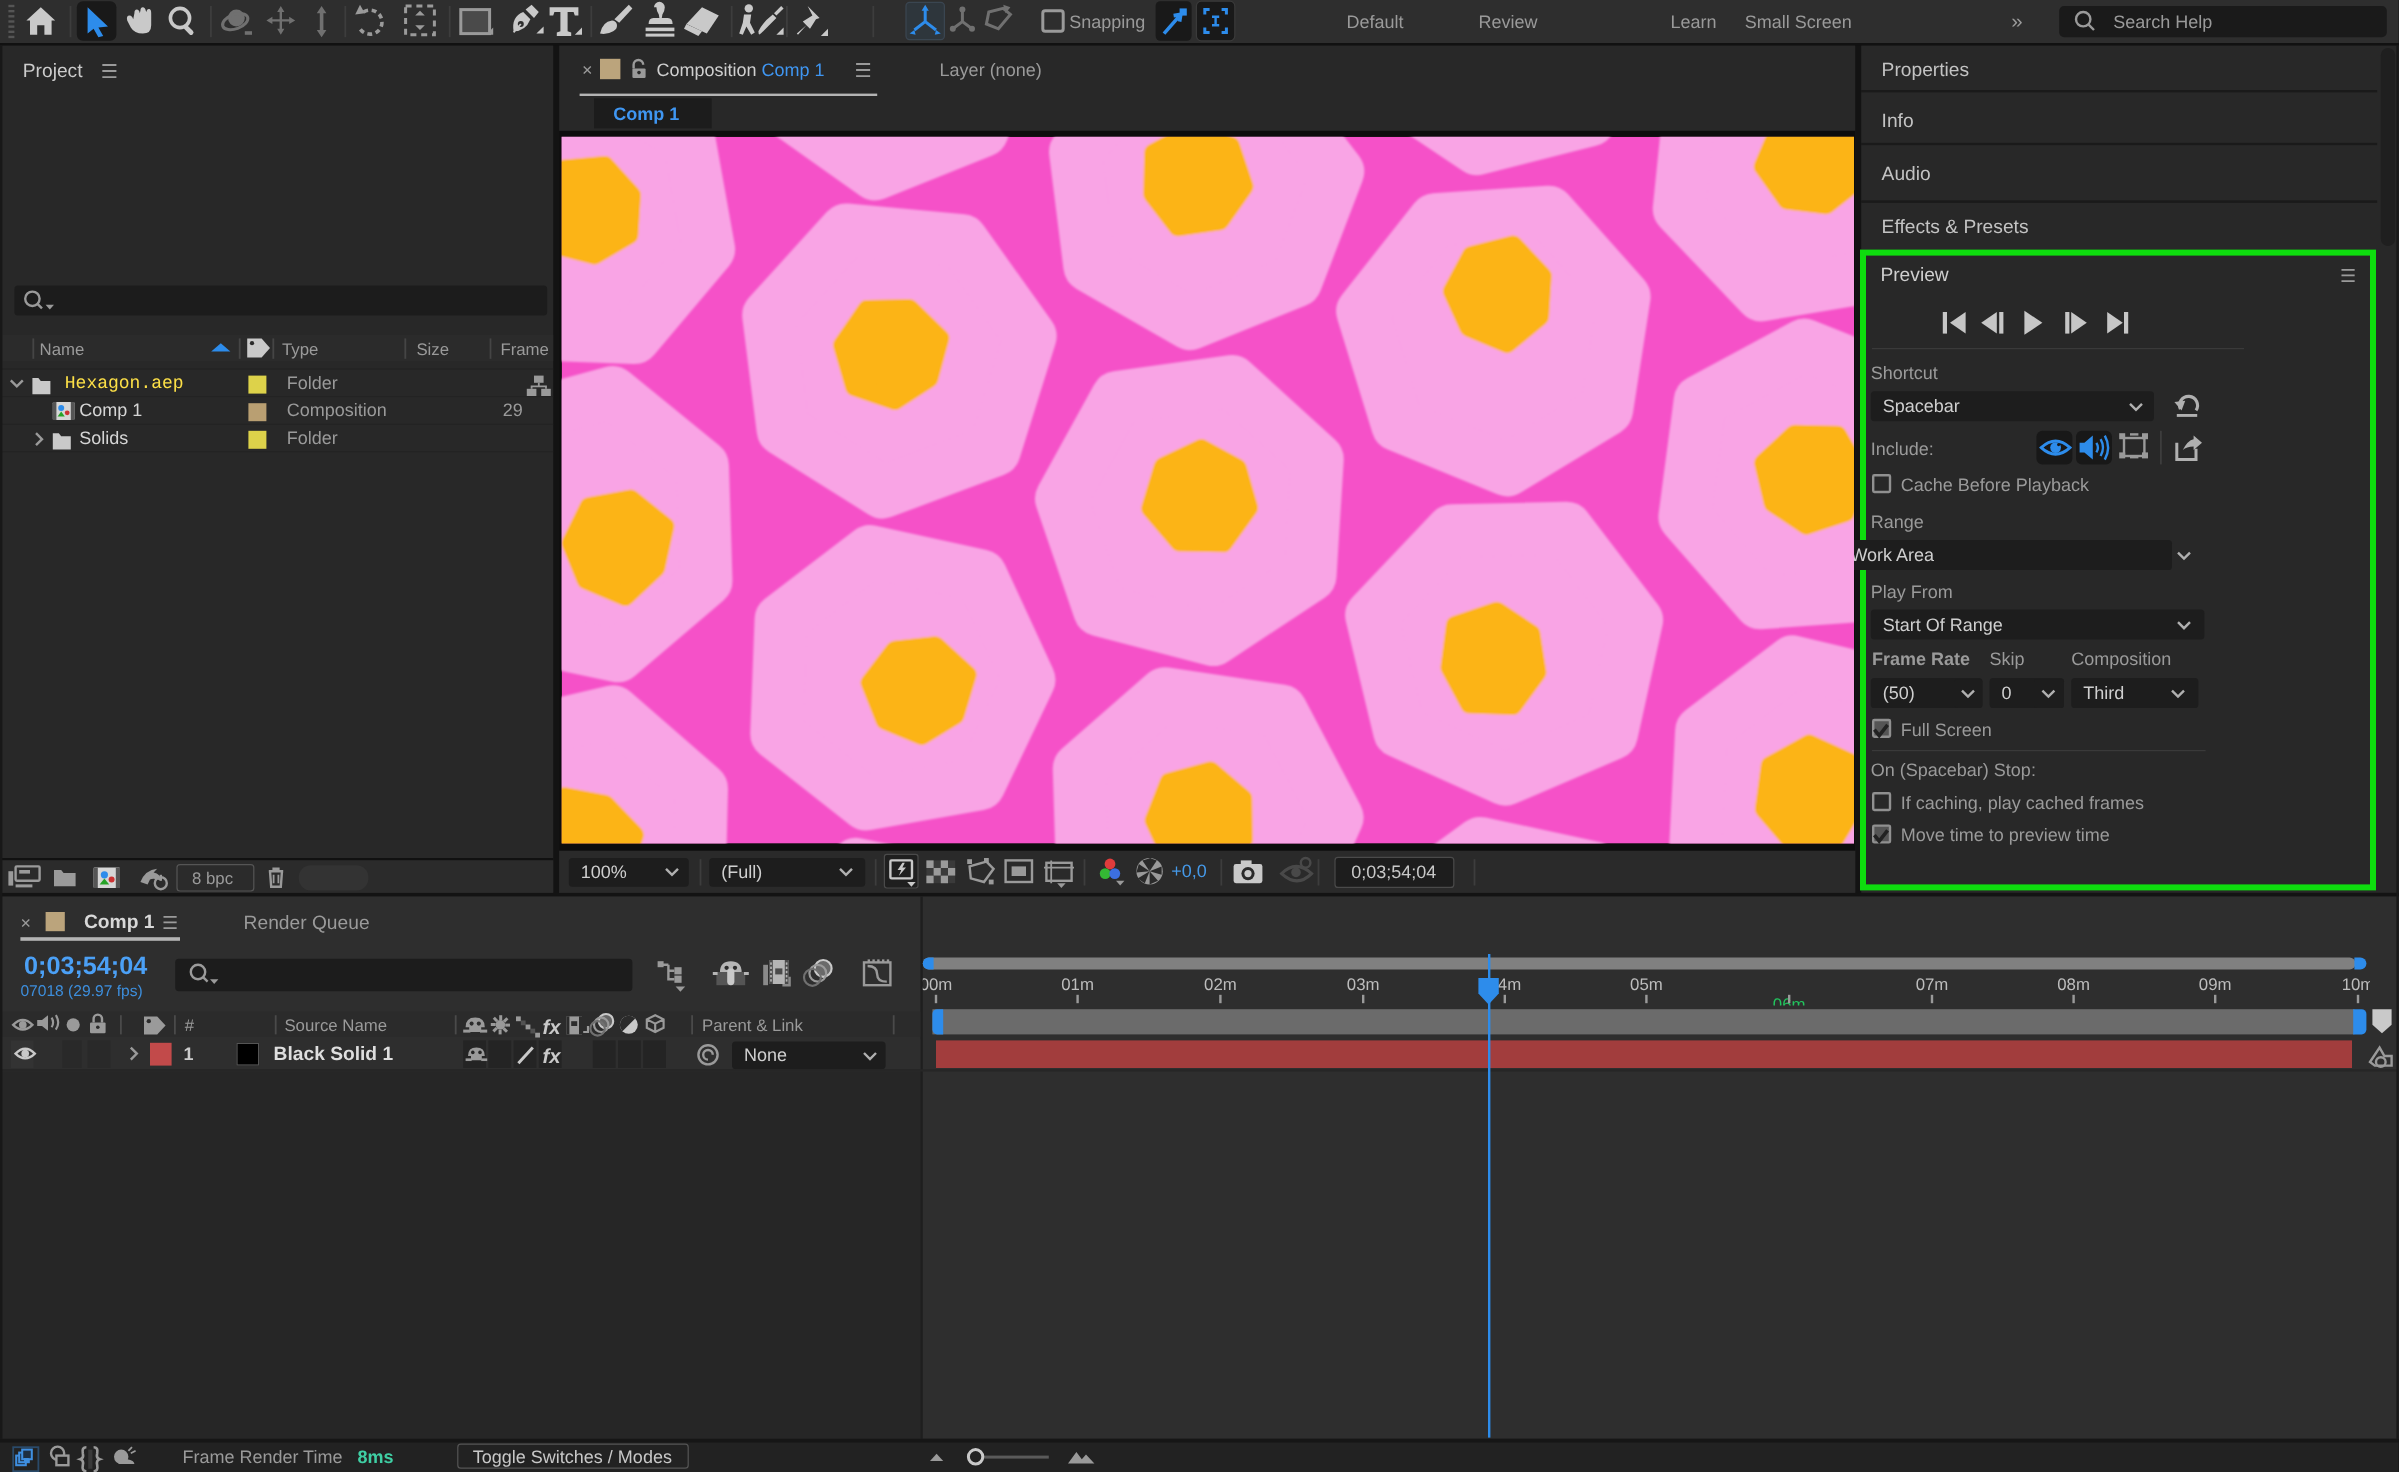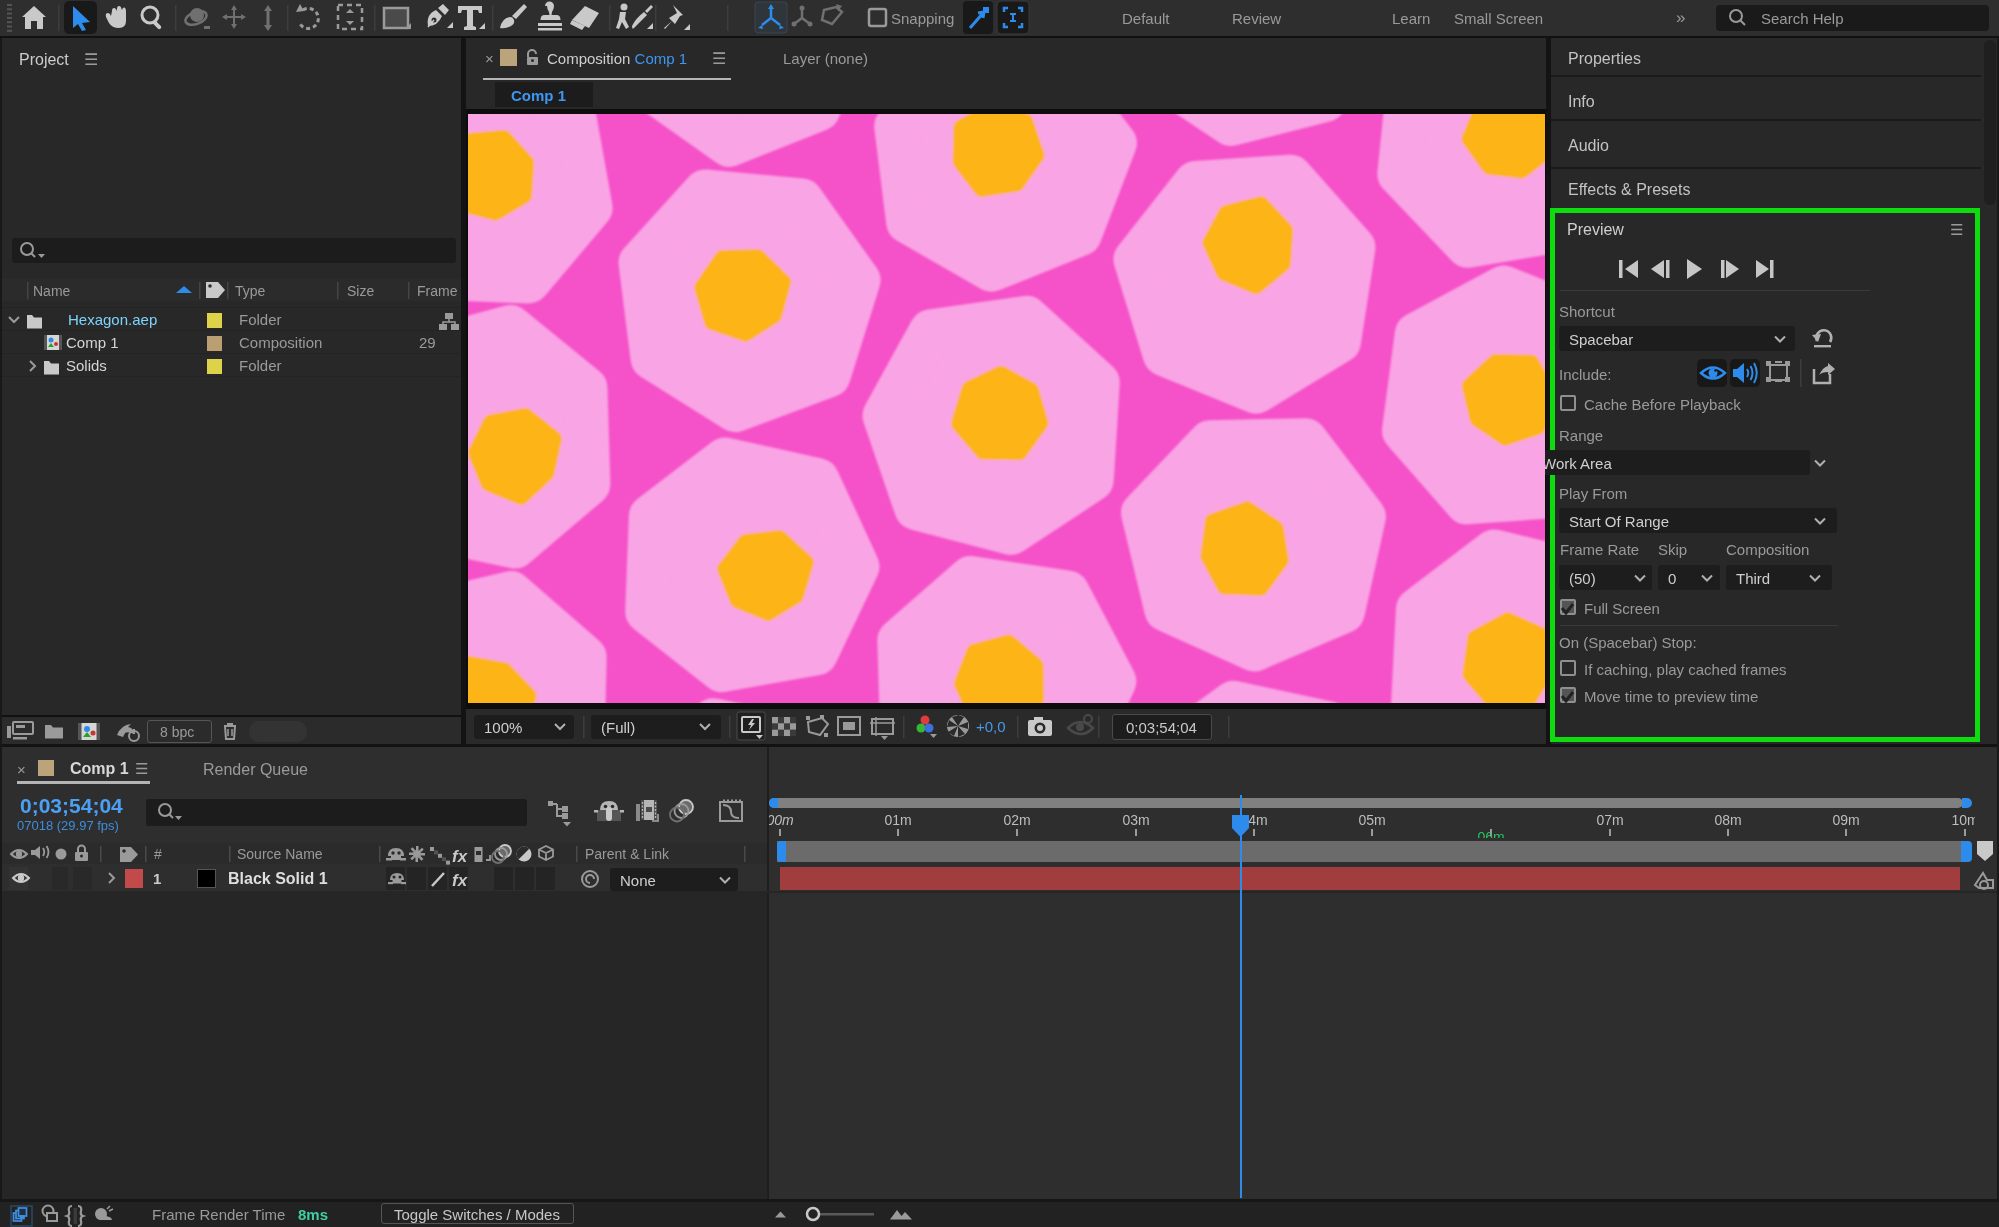--- a/index.html
+++ b/index.html
@@ -164,21 +164,21 @@
       <circle cx="87" cy="691" r="3" fill="#2d8ceb"></circle>
       <path d="M83 699 l4 -5 l4 5 Z" fill="#27a327"></path>
       <circle cx="93" cy="695" r="2.5" fill="#cc3333"></circle>
       <path d="M117 697 q4 -10 14 -11 l-3 3 q6 1 6 7 q-6 -3 -9 -1 l-2 4 Z" fill="#9a9a9a"></path>
       <circle cx="134" cy="698" r="5" fill="none" stroke="#9a9a9a" stroke-width="2"></circle>
       <rect x="133" y="691" width="2" height="5" fill="#9a9a9a"></rect>
       <path d="M224 688 h12 M228 688 v-2 h4 v2 M225 688 l1 13 h8 l1 -13" stroke="#9a9a9a" stroke-width="2" fill="none"></path>
       <path d="M228 691 v7 M232 691 v7" stroke="#9a9a9a" stroke-width="1.5"></path>
     </svg>
 
-<div class="txt" style="left:68px;top:311px;font-size:15px;color:#7dd3fc;">Hexagon.aep</div>
+<div class="txt" style="left:54px;top:311px;font-size:15px;color:#fde047;font-family:Liberation Mono, monospace;">Hexagon.aep</div>
 <div class="txt dim" style="left:239px;top:311px;font-size:15px;">Folder</div>
 <div class="txt" style="left:66px;top:334px;font-size:15px;color:#d5d5d5;">Comp 1</div>
 <div class="txt dim" style="left:239px;top:334px;font-size:15px;">Composition</div>
 <div class="txt dim" style="left:419px;top:334px;font-size:15px;">29</div>
 <div class="txt" style="left:66px;top:357px;font-size:15px;color:#d5d5d5;">Solids</div>
 <div class="txt dim" style="left:239px;top:357px;font-size:15px;">Folder</div>
 
 <div class="abs" style="left:0;top:715px;width:461px;height:2px;background:#111;"></div>
 <div class="abs" style="left:0;top:717px;width:461px;height:27px;background:#2b2b2b;"></div>
 <div class="abs" style="left:147px;top:720px;width:65px;height:23px;border:1px solid #555;border-radius:3px;"></div>
@@ -346,21 +346,21 @@
 <div class="cb" style="left:1560px;top:395px;"></div>
 <div class="txt dim" style="left:1584px;top:396px;">Cache Before Playback</div>
 <div class="txt dim" style="left:1559px;top:427px;">Range</div>
 <div class="dd" style="left:1532px;top:450px;width:278px;height:25px;text-align:center;">
       <span class="lbl">Work Area</span>
     </div>
 <div class="txt dim" style="left:1559px;top:485px;">Play From</div>
 <div class="dd" style="left:1559px;top:508px;width:278px;height:25px;">
       <span class="lbl">Start Of Range</span>
     </div>
-<div class="txt dim" style="left:1560px;top:541px;">Frame Rate</div>
+<div class="txt dim" style="left:1560px;top:541px;font-weight:bold;">Frame Rate</div>
 <div class="txt dim" style="left:1658px;top:541px;">Skip</div>
 <div class="txt dim" style="left:1726px;top:541px;">Composition</div>
 <div class="dd" style="left:1559px;top:565px;width:93px;height:25px;">
       <span class="lbl">(50)</span>
     </div>
 <div class="dd" style="left:1658px;top:565px;width:62px;height:25px;">
       <span class="lbl">0</span>
     </div>
 <div class="dd" style="left:1726px;top:565px;width:106px;height:25px;">
       <span class="lbl">Third</span>
@@ -440,21 +440,21 @@
 <div class="abs" style="left:515px;top:867px;width:19px;height:23px;background:#242424;"></div>
 <div class="abs" style="left:536px;top:867px;width:19px;height:23px;background:#242424;"></div>
 <div class="dd" style="left:610px;top:868px;width:128px;height:23px;">
       <span class="lbl">None</span>
     </div>
 
 <div class="abs" style="left:769px;top:798px;width:1194px;height:10px;background:#808080;border-radius:5px;"></div>
 <div class="abs" style="left:769px;top:798px;width:9px;height:10px;background:#2d8ceb;border-radius:5px 0 0 5px;"></div>
 <div class="abs" style="left:1962px;top:798px;width:10px;height:10px;background:#2d8ceb;border-radius:0 5px 5px 0;"></div>
 <div id="ruler" class="abs" style="left:769px;top:810px;width:1206px;height:28px;overflow:hidden;">
-      <div style="position:absolute;left:-6px;top:2px;width:34px;text-align:center;font-size:14px;color:#bdbdbd;font-style:italic;">00m</div>
+      <div style="position:absolute;left:-6px;top:2px;width:34px;text-align:center;font-size:14px;color:#bdbdbd;">00m</div>
       <div style="position:absolute;left:10px;top:19px;width:2px;height:7px;background:#9a9a9a;"></div>
       <div style="position:absolute;left:112px;top:2px;width:34px;text-align:center;font-size:14px;color:#bdbdbd;">01m</div>
       <div style="position:absolute;left:128px;top:19px;width:2px;height:7px;background:#9a9a9a;"></div>
       <div style="position:absolute;left:231px;top:2px;width:34px;text-align:center;font-size:14px;color:#bdbdbd;">02m</div>
       <div style="position:absolute;left:247px;top:19px;width:2px;height:7px;background:#9a9a9a;"></div>
       <div style="position:absolute;left:350px;top:2px;width:34px;text-align:center;font-size:14px;color:#bdbdbd;">03m</div>
       <div style="position:absolute;left:366px;top:19px;width:2px;height:7px;background:#9a9a9a;"></div>
       <div style="position:absolute;left:468px;top:2px;width:34px;text-align:center;font-size:14px;color:#bdbdbd;">04m</div>
       <div style="position:absolute;left:484px;top:19px;width:2px;height:7px;background:#9a9a9a;"></div>
       <div style="position:absolute;left:586px;top:2px;width:34px;text-align:center;font-size:14px;color:#bdbdbd;">05m</div>

